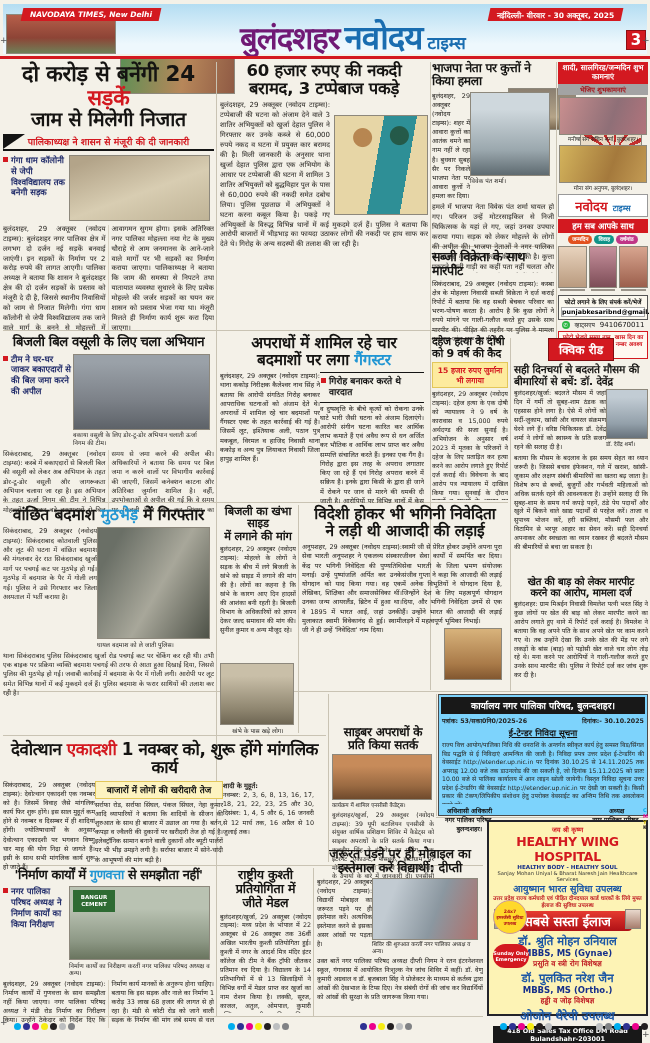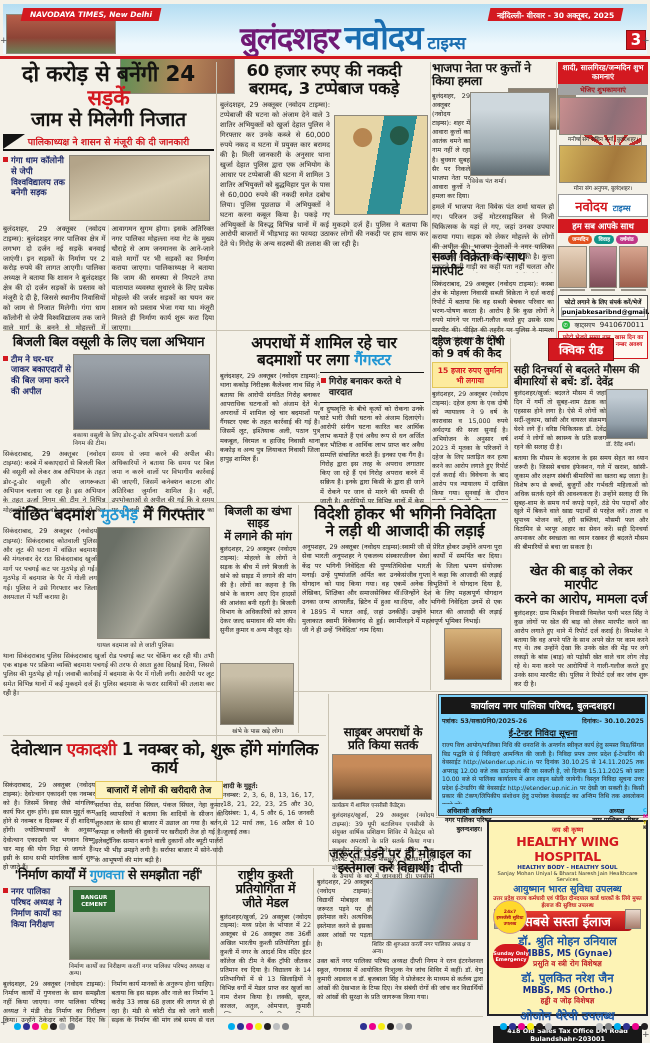--- a/index.html
+++ b/index.html
@@ -243,21 +243,21 @@
     <div class="c"><span class="qrtag" style="display:inline-block">क्विक रीड</span></div>
     <div class="hl" style="font-size:10.6px;margin-top:3px">सही दिनचर्या से बदलते मौसम की बीमारियों से बचें: डॉ. देवेंद्र</div>
     <div class="row" style="margin-top:2px">
       <div class="body" style="flex:1;font-size:6.3px">बुलंदशहर/खुर्जा: बदलते मौसम में जहां दिन में गर्मी तो सुबह-शाम ठंडक का एहसास होने लगा है। ऐसे में लोगों को सर्दी-जुकाम, खांसी और वायरल संक्रमण घेरने लगे हैं। वरिष्ठ चिकित्सक डॉ. देवेंद्र शर्मा ने लोगों को स्वास्थ्य के प्रति सजग रहने की सलाह दी है।</div>
       <div style="width:42px">
         <div class="ph" style="width:42px;height:50px;background:linear-gradient(#c2ccd4 15%,#93a0aa 70%,#67727b)"></div>
         <div class="cap" style="font-size:5.5px">डॉ. देवेंद्र शर्मा।</div>
       </div>
     </div>
     <div class="body" style="font-size:6.3px;margin-top:2px;height:110px;overflow:hidden">बताया कि मौसम के बदलाव के इस समय सेहत का ध्यान जरूरी है। जिससे बचाव इंफेक्शन, गले में खराश, खांसी-जुकाम और लक्षण संबंधी बीमारियों का खतरा बढ़ जाता है। विशेष रूप से बच्चों, बुजुर्गों और गर्भवती महिलाओं को अधिक सतर्क रहने की आवश्यकता है। उन्होंने सलाह दी कि सुबह-शाम के समय गर्म कपड़े पहनें, ठंडे पेय पदार्थों और खुले में बिकने वाले खाद्य पदार्थों से परहेज करें। ताजा व सुपाच्य भोजन करें, हरी सब्जियां, मौसमी फल और विटामिन से भरपूर आहार का सेवन करें। सही दिनचर्या अपनाकर और स्वच्छता का ध्यान रखकर ही बदलते मौसम की बीमारियों से बचा जा सकता है।</div>
-    <div class="hl" style="font-size:13px;margin-top:0;text-align:center"><span>खेत की बाड़ को लेकर मारपीट</span><br><span>करने का आरोप, मामला दर्ज</span></div>
+    <div class="hl" style="font-size:10px;margin-top:12px;text-align:center"><span>खेत की बाड़ को लेकर मारपीट</span><br><span>करने का आरोप, मामला दर्ज</span></div>
     <div class="body" style="font-size:6.3px;margin-top:2px;height:96px;overflow:hidden">बुलंदशहर: ग्राम मिश्रईन निवासी विमलेश पत्नी भरत सिंह ने कुछ लोगों पर खेत की बाड़ को लेकर मारपीट करने का आरोप लगाते हुए थाने में रिपोर्ट दर्ज कराई है। विमलेश ने बताया कि वह अपने पति के साथ अपने खेत पर काम करने गए थे। तब उन्होंने देखा कि उनके खेत की मेंड़ पर लगे लकड़ों के बांस (बाड़) को पड़ोसी खेत वाले चार लोग तोड़ रहे थे। मना करने पर आरोपियों ने गाली-गलौज करते हुए उनके साथ मारपीट की। पुलिस ने रिपोर्ट दर्ज कर जांच शुरू कर दी है।</div>
   </div>
 
   <div class="b" style="left:3px;top:506px;width:211px">
     <div class="hl c" style="font-size:15.8px"><span>वांछित बदमाश </span><span class="cy">मुठभेड़</span><span> में गिरफ्तार</span></div>
     <div class="row" style="margin-top:4px">
       <div class="body" style="width:94px;font-size:6.6px">सिकंदराबाद, 29 अक्तूबर (नवोदय टाइम्स): सिकंदराबाद कोतवाली पुलिस और लूट की घटना में वांछित बदमाश की मंगलवार देर रात सिकंदराबाद खुर्जा मार्ग पर पचगई कट पर मुठभेड़ हो गई। मुठभेड़ में बदमाश के पैर में गोली लग गई। पुलिस ने उसे गिरफ्तार कर जिला अस्पताल में भर्ती कराया है।</div>
       <div style="width:113px">
         <div class="ph" style="width:113px;height:112px;background:linear-gradient(120deg,#6a6f66 15%,#a8a79a 55%,#4e5248)"></div>
         <div class="cap">घायल बदमाश को ले जाती पुलिस।</div>

